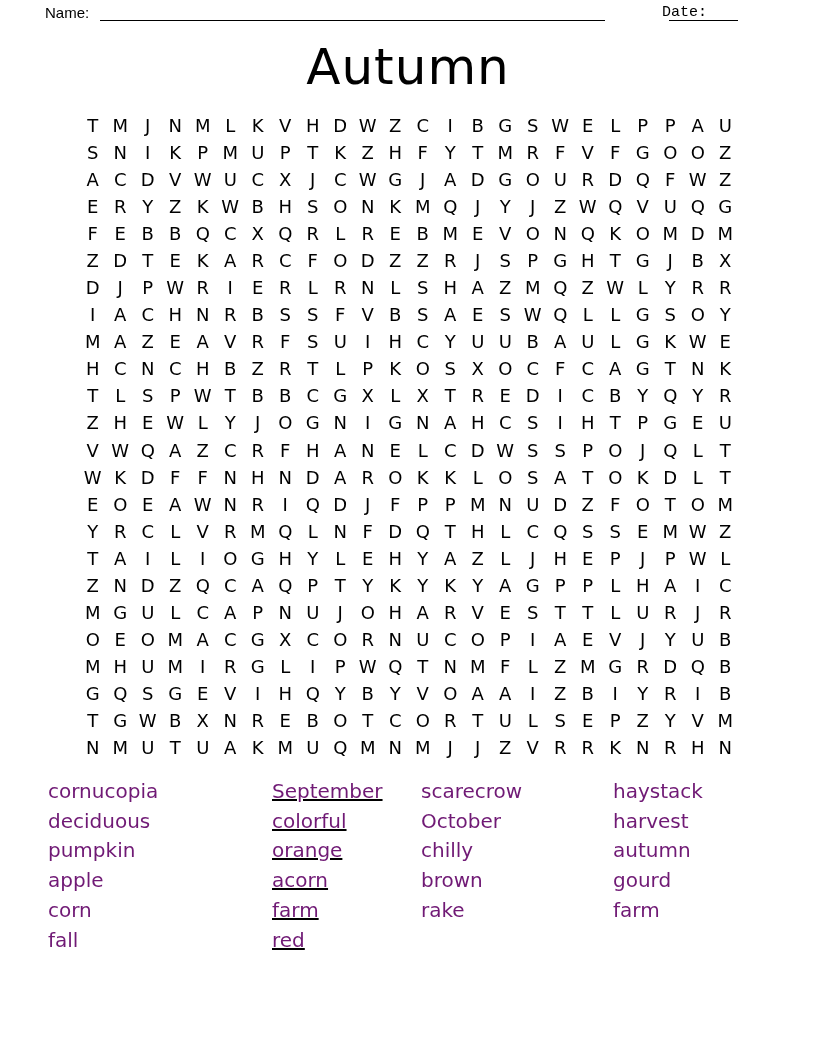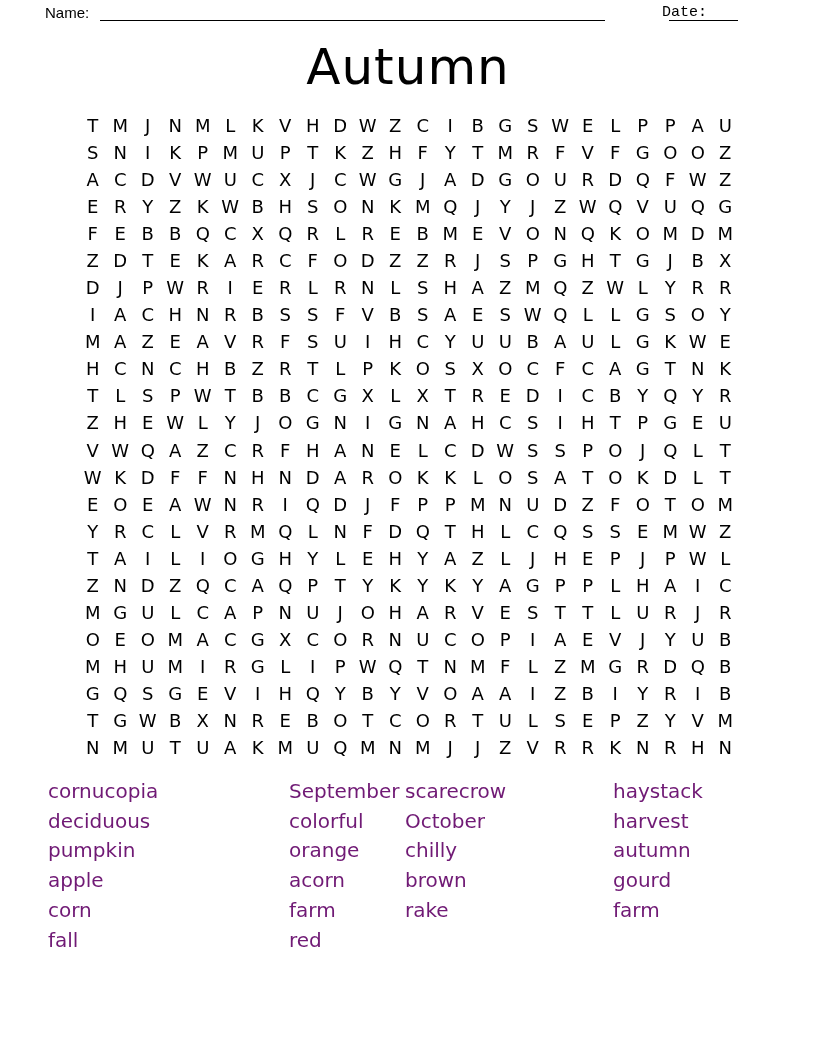--- a/index.html
+++ b/index.html
@@ -69,22 +69,22 @@
   #word-list {
     position: absolute;
     left: 0;
     top: 777px;
     width: 816px;
     height: 185px;
   }
   .word-col { position: absolute; top: 0; }
   .word-col.col1 { left: 48px; }
   .word-col.col2 { left: 165px; }
-  .word-col.col3 { left: 289px; }
-  .word-col.col4 { left: 405px; }
+  .word-col.col3 { left: 272px; text-decoration: underline; }
+  .word-col.col4 { left: 421px; }
   .word-col.col5 { left: 525px; }
   .word-col.col6 { left: 613px; }
   .word {
     font-size: 20px;
     font-weight: 400;
     line-height: 29.7px;
     white-space: nowrap;
     color: #701a75;
   }
 </style>

